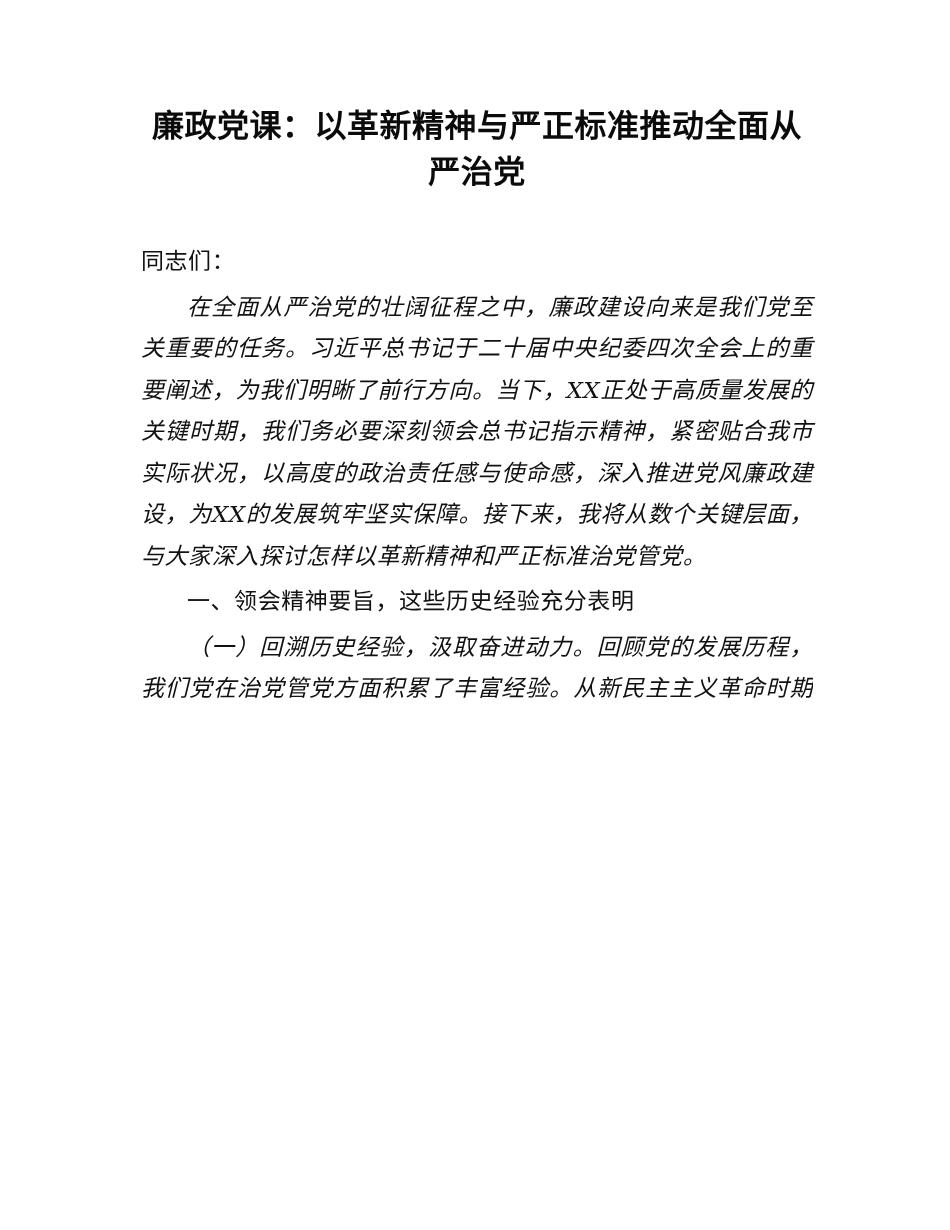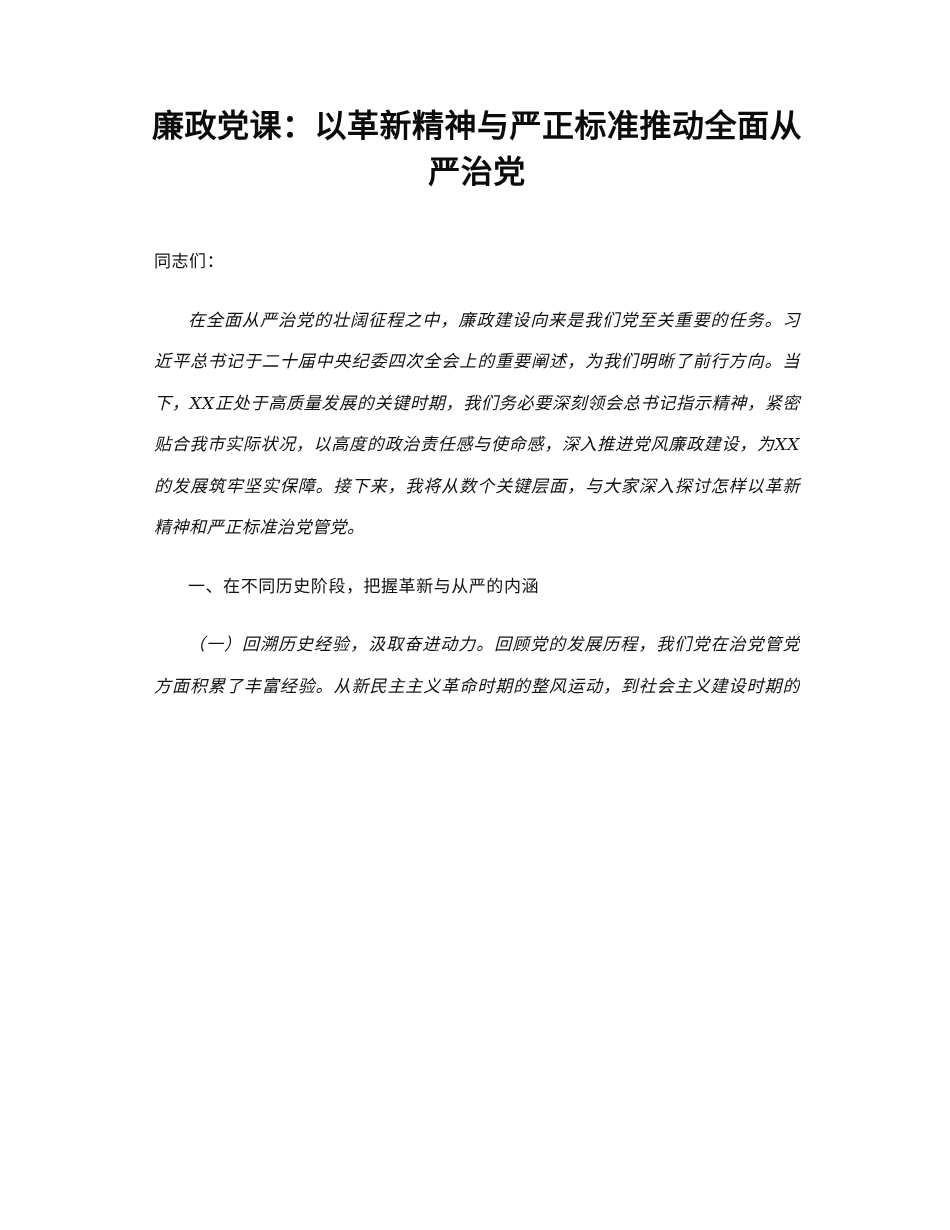--- a/index.html
+++ b/index.html
@@ -46,23 +46,23 @@
     color: #0b0b0b;
   }
 
   
   .body-block {
     margin-top: 46px;
   }
 
   p.para {
     font-family: "DejaVu Serif", "Liberation Serif", serif;
-    font-size: 17px;
+    font-size: 23px;
     line-height: 41.5px;
-    margin: 17px;
+    margin: 4px;
     text-align: justify;
     text-justify: inter-ideograph;
     text-align-last: left;
     letter-spacing: 0.55px;
     word-break: break-all;
     color: #111111;
   }
 
   p.indent {
     text-indent: 2em;
@@ -90,19 +90,19 @@
   <div class="page-body">
 
     <h1 class="doc-title">廉政党课：以革新精神与严正标准推动全面从严治党</h1>
 
     <div class="body-block">
 
       <p class="para noindent">同志们：</p>
 
       <p class="para indent">在全面从严治党的壮阔征程之中，廉政建设向来是我们党至关重要的任务。习近平总书记于二十届中央纪委四次全会上的重要阐述，为我们明晰了前行方向。当下，XX正处于高质量发展的关键时期，我们务必要深刻领会总书记指示精神，紧密贴合我市实际状况，以高度的政治责任感与使命感，深入推进党风廉政建设，为XX的发展筑牢坚实保障。接下来，我将从数个关键层面，与大家深入探讨怎样以革新精神和严正标准治党管党。</p>
 
-      <p class="para section-heading">一、在不同历史阶段，把握革新与从严的内涵</p>
+      <p class="para section-heading">一、领会精神要旨，这些历史经验充分表明</p>
 
       <p class="para indent clip-last">（一）回溯历史经验，汲取奋进动力。回顾党的发展历程，我们党在治党管党方面积累了丰富经验。从新民主主义革命时期的整风运动，到社会主义建设时期的纪律整顿，再到改革开放后的制度完善，每一步皆彰显出党自我革新的坚定决心。这些历史经验充分表明，唯有持续发扬革新精神，冲破旧有束缚，方可适应时代发展需求。据相关党史研究统计，在不同历史阶段，通过革新党内监督机制、变革纪律执行方式等举措，有效提升了党的凝聚力与战斗力。例如在延安整风时期，借助思想整顿与作风建设，全党达成了空前的团结统一，为夺</p>
 
     </div>
   </div>
 </div>
 
 </body></html>

